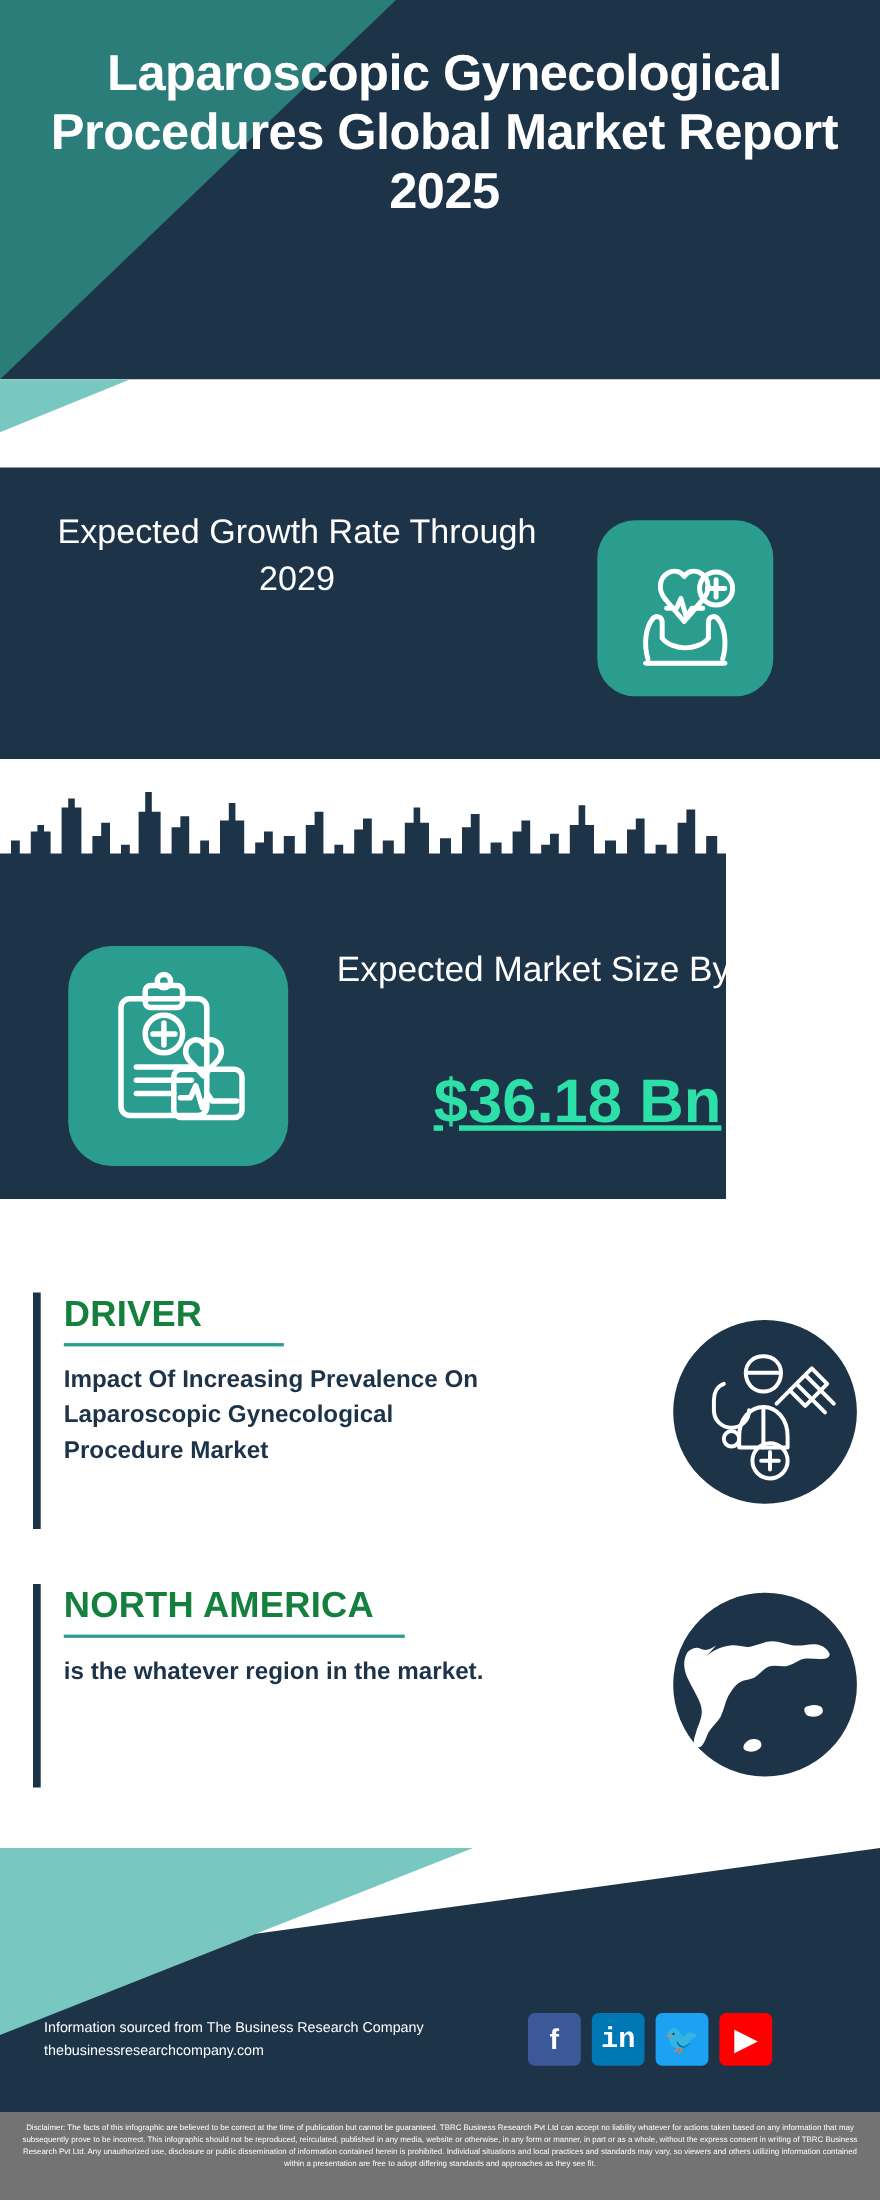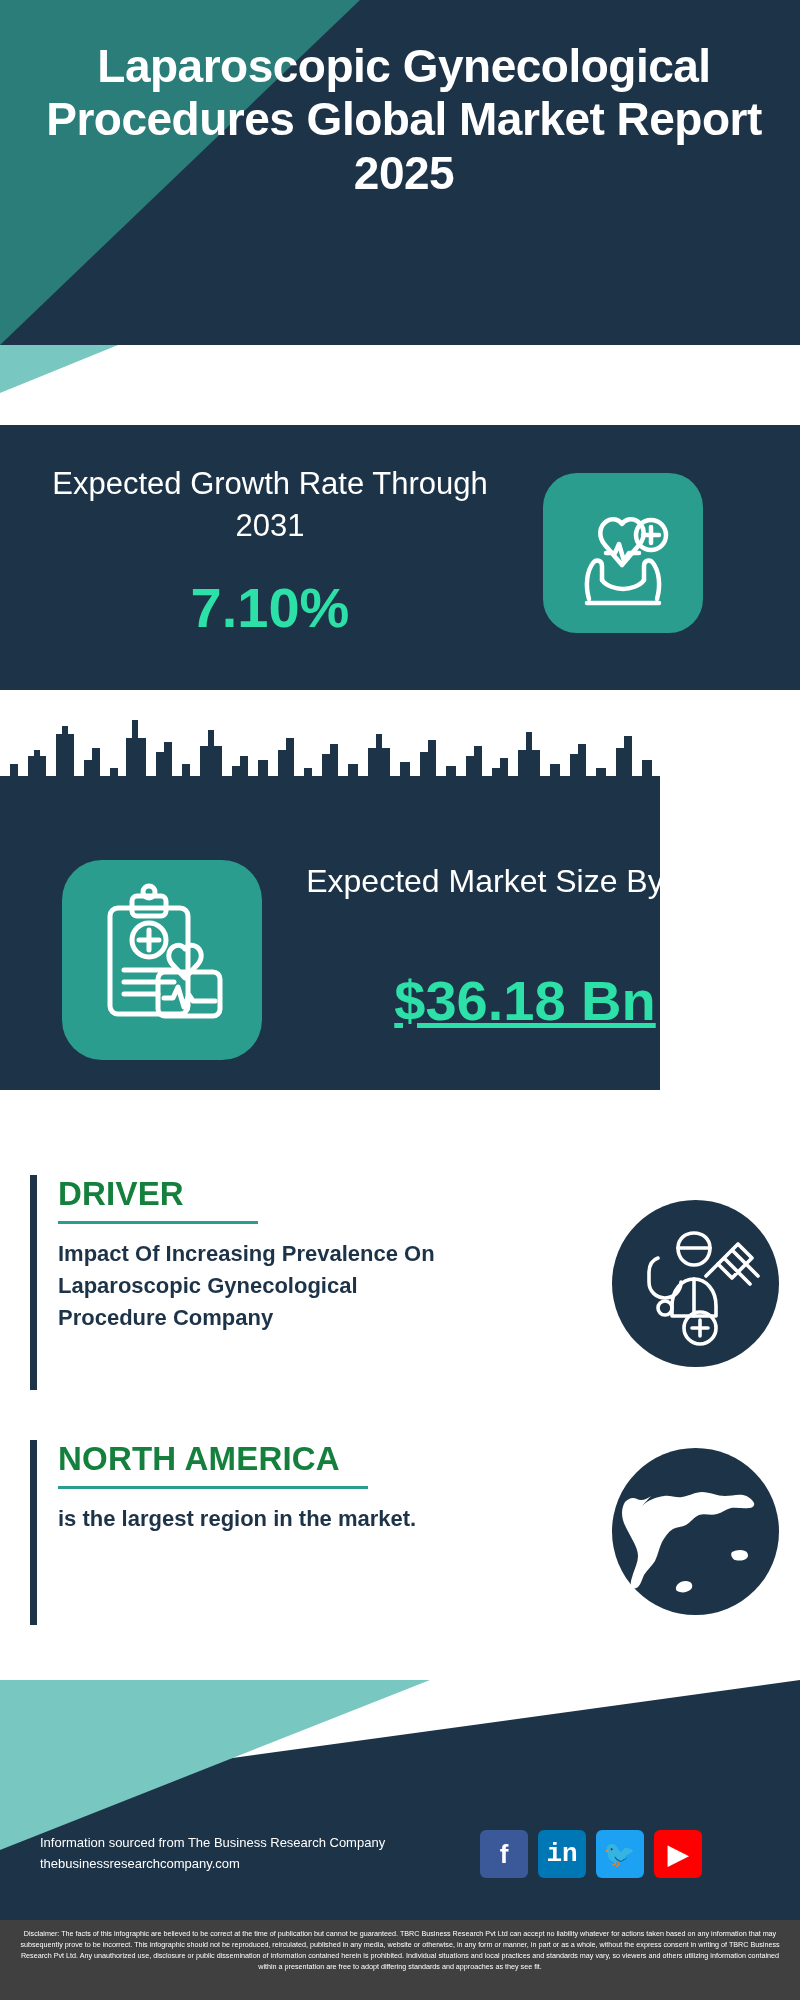--- a/index.html
+++ b/index.html
@@ -126,39 +126,38 @@
     font-weight:bold;font-size:26px;
   }
   .soc-fb{background:#3b5998;}
   .soc-li{background:#0077b5;font-size:22px;font-family:Liberation Mono, monospace;}
   .soc-tw{background:#1da1f2;}
   .soc-yt{background:#ff0000;}
 
   
   .disclaimer{
     position:absolute;left:0;top:1920px;width:800px;height:80px;
-    background:#404040;color:#ffffff;
+    background:#737373;color:#ffffff;
     font-size:7.2px;line-height:1.55;text-align:center;
     padding:8px 18px 0 18px;box-sizing:border-box;
   }
 </style>
 </head>
 <body>
 
 <div class="header">
   <div class="teal-tri"></div>
   <div class="title">Laparoscopic Gynecological Procedures Global Market Report 2025</div>
 </div>
 <div class="header-bottom-white">
   <div class="ltri"></div>
 </div>
 
 <div class="growth">
-  <div class="gtext">Expected Growth Rate Through 2031</div>
-  <div class="gvalue">7.10%</div>
+  <div class="gtext">Expected Growth Rate Through 2029</div>
   <div class="gicon">
     <svg width="160" height="160" viewBox="0 0 160 160">
       <g fill="none" stroke="#ffffff" stroke-width="4.5" stroke-linecap="round" stroke-linejoin="round">
         <path d="M62 72c-7-8-6-19 2-24 5.5-3.5 12-1.5 15 3 3-4.5 9.5-6.5 15-3 8 5 9 16 2 24L79 92 62 72z"></path>
         <path d="M63 80h9l4-9 5 17 5-8h10"></path>
         <circle cx="108" cy="62" r="15"></circle>
         <path d="M108 54v16M100 62h16"></path>
         <path d="M46 126c-4-14-2-28 4-36 3-4 9-3 9 3v14"></path>
         <path d="M114 126c4-14 2-28-4-36-3-4-9-3-9 3v14"></path>
         <path d="M59 107c4 6 14 9 21 9s17-3 21-9"></path>
@@ -194,21 +193,21 @@
   <div class="mvalue">$36.18 Bn</div>
 </div>
 
 <div class="cards">
 
   <div class="card" style="left:30px;top:85px;width:420px;height:215px;">
     <div class="bar"></div>
     <div style="margin-left:28px;">
       <div class="heading">DRIVER</div>
       <div class="rule"></div>
-      <div class="body">Impact Of Increasing Prevalence On Laparoscopic Gynecological Procedure Company</div>
+      <div class="body">Impact Of Increasing Prevalence On Laparoscopic Gynecological Procedure Market</div>
     </div>
   </div>
 
   <div class="circle-icon" style="left:612px;top:110px;width:167px;height:167px;">
     <svg width="167" height="167" viewBox="0 0 167 167">
       <g fill="none" stroke="#ffffff" stroke-width="3.6" stroke-linecap="round" stroke-linejoin="round">
         <path d="M66 48c0-9 7-15 16-15s16 6 16 15c0 10-7 17-16 17s-16-7-16-17z"></path>
         <path d="M66 48h32"></path>
         <path d="M60 106c0-16 10-27 22-27s22 11 22 27v10H60v-10z"></path>
         <path d="M82 79v37"></path>
@@ -220,21 +219,21 @@
         <path d="M88 120v16M80 128h16"></path>
       </g>
     </svg>
   </div>
 
   <div class="card" style="left:30px;top:330px;width:420px;height:185px;margin-top:20px;">
     <div class="bar"></div>
     <div style="margin-left:28px;">
       <div class="heading">NORTH AMERICA</div>
       <div class="rule" style="width:310px;"></div>
-      <div class="body">is the largest region in the market.</div>
+      <div class="body">is the whatever region in the market.</div>
     </div>
   </div>
 
   <div class="circle-icon" style="left:612px;top:358px;width:167px;height:167px;">
     <svg width="167" height="167" viewBox="0 0 167 167">
       <path fill="#ffffff" d="M30 58c6-6 14-9 22-10 6-1 12 2 18 1 7-1 13-5 20-5 8 0 15 4 23 4 6 0 12-2 18-1 5 1 9 4 11 8 1 3-2 5-5 5-6 1-12-1-18 0-5 1-9 5-14 6-6 2-12-1-18 1-5 2-8 7-13 10-4 2-9 2-13 4-5 3-8 8-11 13-3 6-4 13-7 19-3 5-8 9-11 14-2 4-3 9-6 12-2 2-6 2-7-1-1-4 1-8 2-12 2-6 5-12 5-18 0-7-4-13-7-19-4-8-9-15-9-24 0-4 1-8 3-11 2-2 5-4 8-4 3 0 5 2 8 2 4 0 7-2 10-4z"></path>
       <path fill="#ffffff" d="M120 104c4-2 9-3 13-1 3 1 4 5 2 7-3 3-8 3-12 2-3-1-5-6-3-8z"></path>
       <path fill="#ffffff" d="M66 136c3-3 8-4 12-2 3 2 3 6 0 8-4 3-9 3-13 1-2-2-1-5 1-7z"></path>
     </svg>
   </div>

